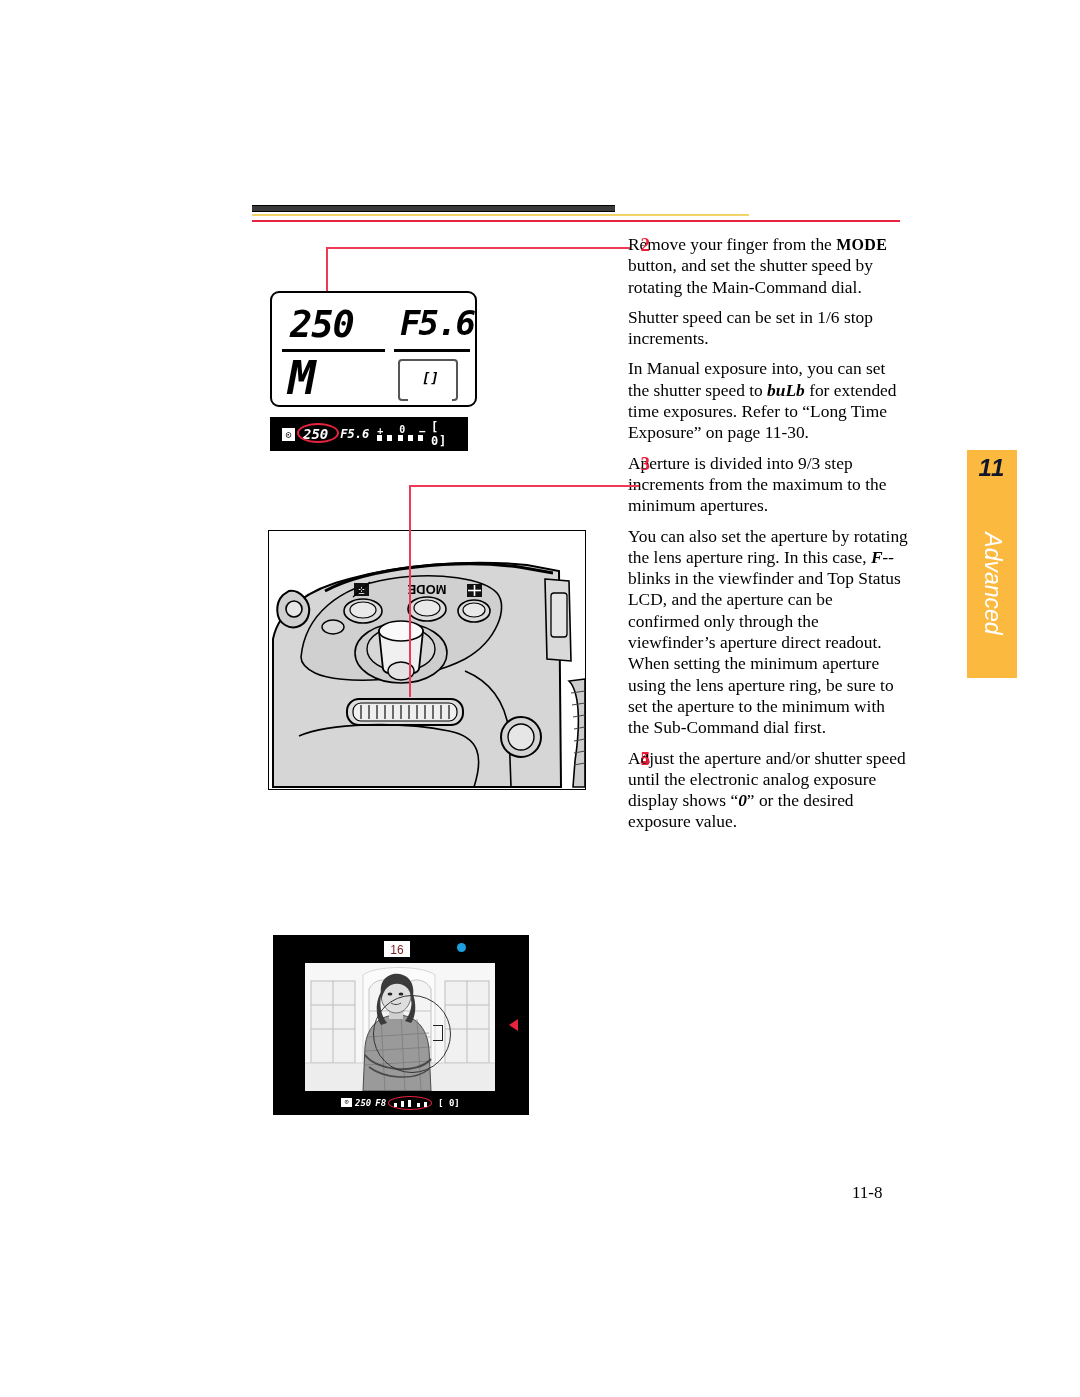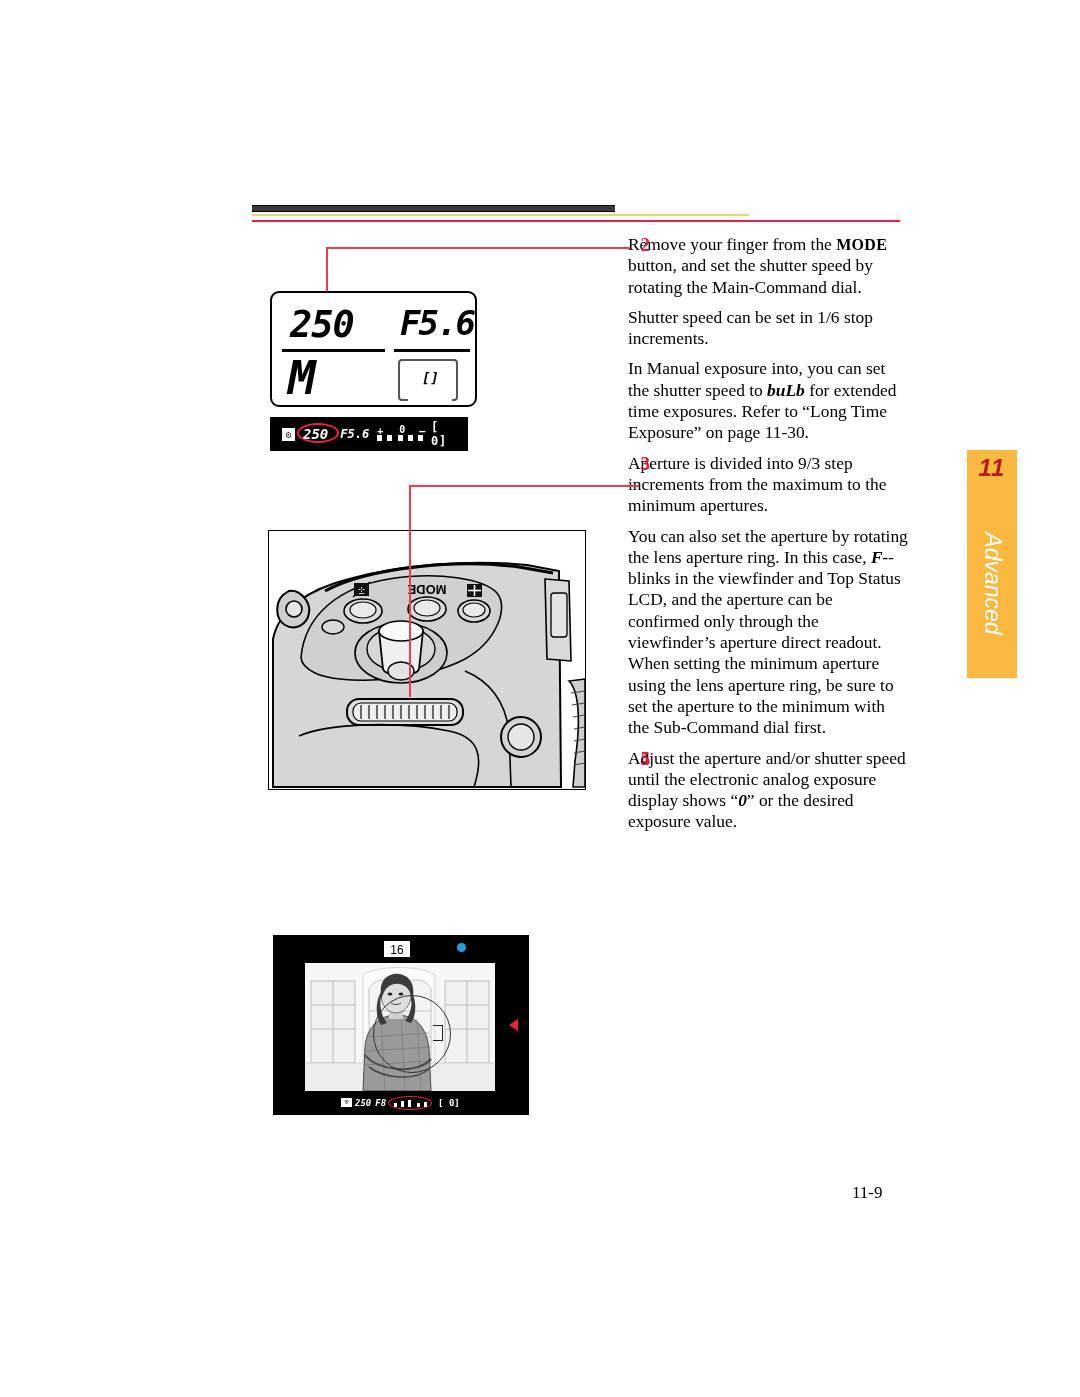--- a/index.html
+++ b/index.html
@@ -51,21 +51,21 @@
   }
   .chapter-tab .chap-num {
     position: absolute;
     left: 0; top: 4px;
     width: 50px;
     text-align: center;
     font-family: "Liberation Sans", sans-serif;
     font-style: italic;
     font-weight: bold;
     font-size: 24px;
-    color: #b91c1c;
+    color: #0f172a;
     letter-spacing: 1px;
   }
   .chapter-tab .chap-name {
     position: absolute;
     left: -62px; top: 120px;
     width: 175px;
     text-align: center;
     font-family: "Liberation Sans", sans-serif;
     font-style: italic;
     font-size: 23px;
@@ -330,21 +330,21 @@
     left: 32px; top: 28px;
     width: 190px; height: 128px;
     overflow: hidden;
     background: #f2f2f2;
   }
   .vf-16 {
     position: absolute;
     left: 110px; top: 5px;
     width: 28px; height: 18px;
     background: #fff;
-    color: #000000;
+    color: #7f1d1d;
     font-family: "Liberation Sans", sans-serif;
     font-size: 12px;
     text-align: center;
     line-height: 18px;
     border: 1px solid #000;
     box-sizing: border-box;
   }
   .vf-bluedot {
     position: absolute;
     left: 184px; top: 8px;
@@ -680,15 +680,15 @@
     </div>
 
     <div class="step">
       <div class="step-num">5</div>
       <div class="step-body">
         <p class="para"><span>Adjust the aperture and/or shutter speed until the electronic analog exposure display shows “</span><b class="tight">0</b><span>” or the desired exposure value.</span></p>
       </div>
     </div>
   </div>
 
-  <div class="page-number">11-9</div>
+  <div class="page-number">11-8</div>
 
 </div>
 
 </body></html>

